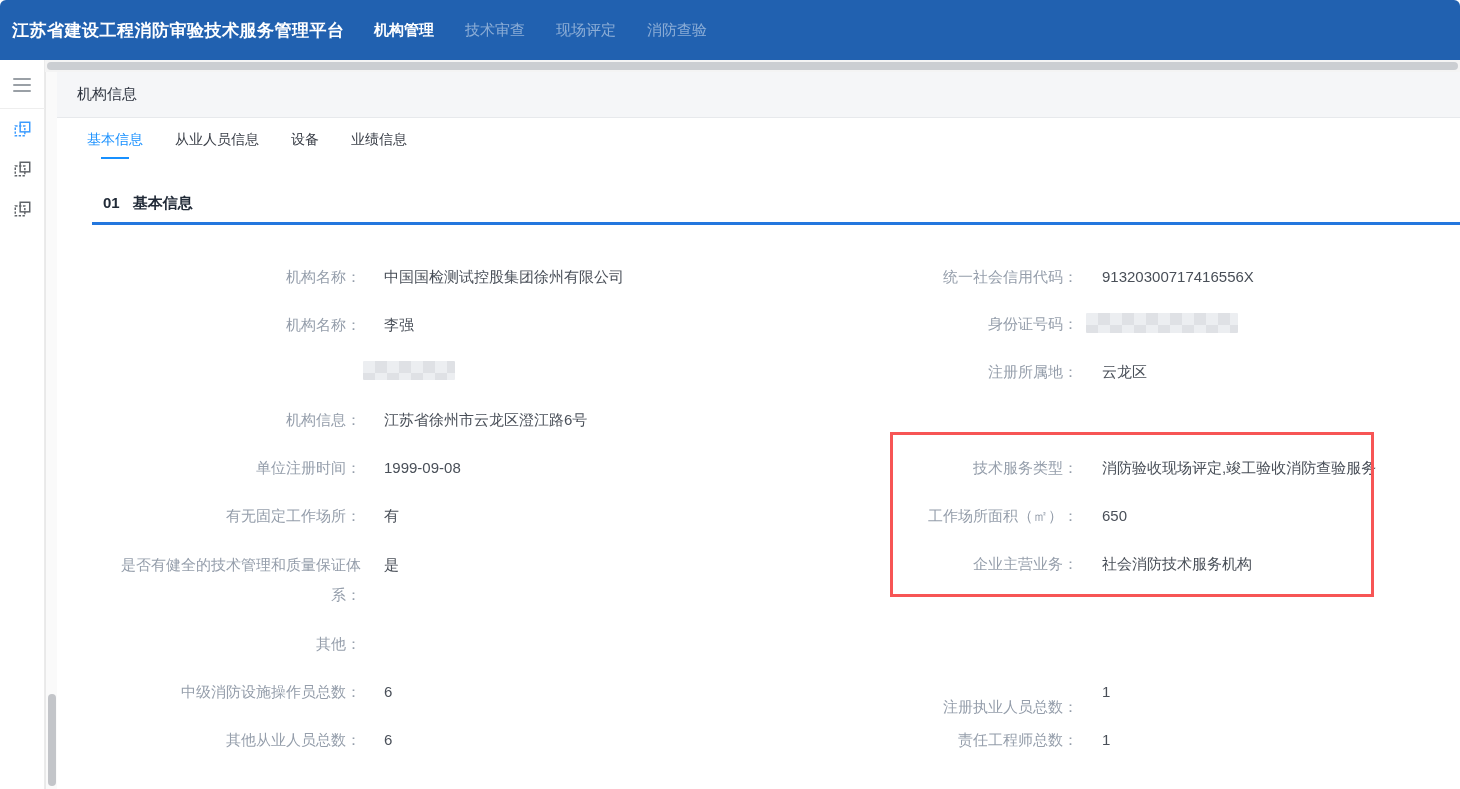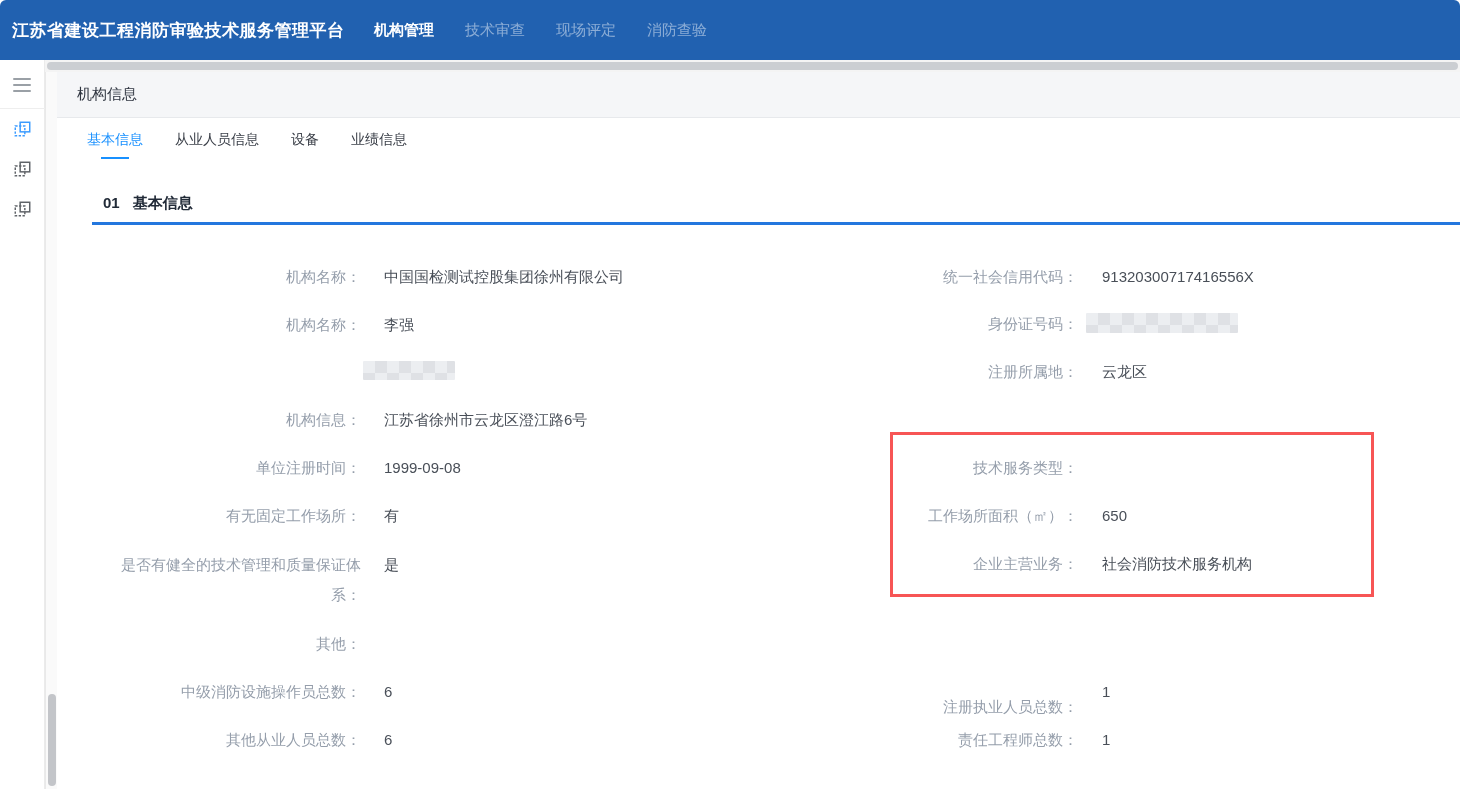--- a/index.html
+++ b/index.html
@@ -154,20 +154,21 @@
   <div class="lbl r" style="top:266px">统一社会信用代码：</div>
   <div class="val r" style="top:266px">91320300717416556X</div>
 
   <div class="lbl r" style="top:313px">身份证号码：</div>
   <div class="redacted" style="left:1086px;top:313px;width:152px;height:20px"></div>
 
   <div class="lbl r" style="top:361px">注册所属地：</div>
   <div class="val r" style="top:361px">云龙区</div>
 
   <div class="lbl r" style="top:457px">技术服务类型：</div>
+  <div class="val r" style="top:457px">消防验收现场评定,竣工验收消防查验服务</div>
 
   <div class="lbl r" style="top:505px">工作场所面积（㎡）：</div>
   <div class="val r" style="top:505px">650</div>
 
   <div class="lbl r" style="top:553px">企业主营业务：</div>
   <div class="val r" style="top:553px">社会消防技术服务机构</div>
 
   <div class="lbl r" style="top:696px">注册执业人员总数：</div>
   <div class="val r" style="top:681px">1</div>
 

